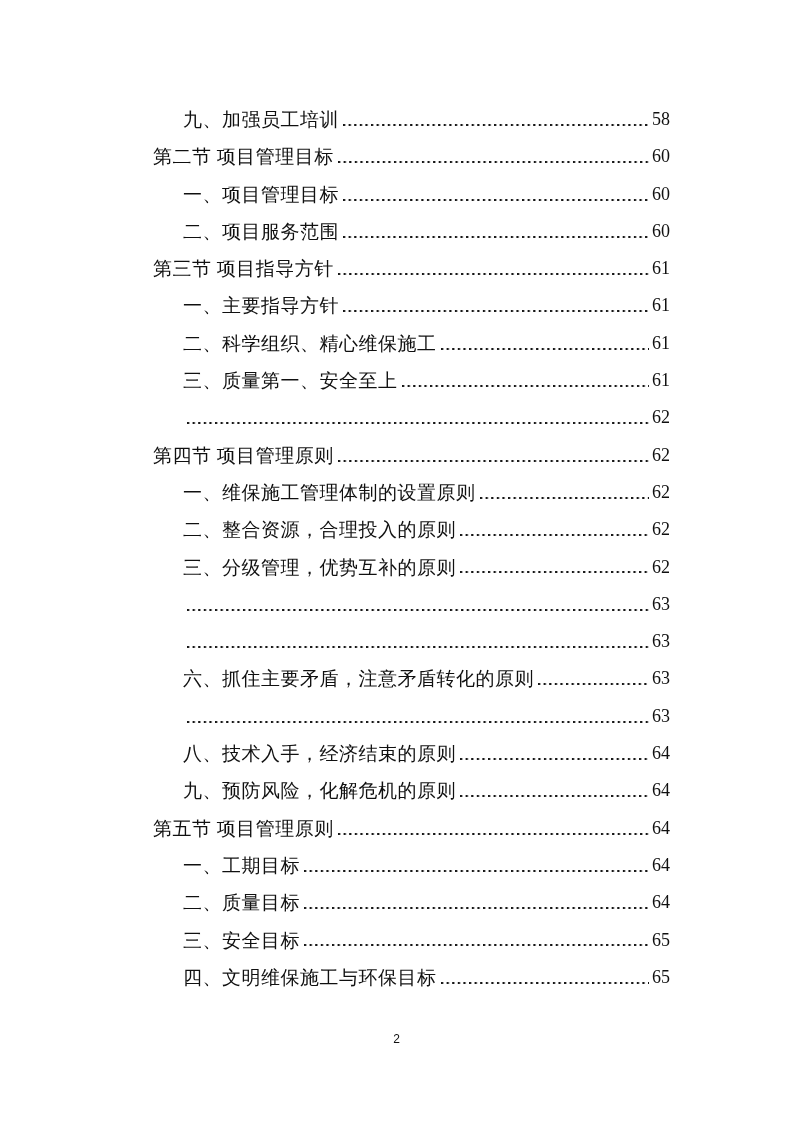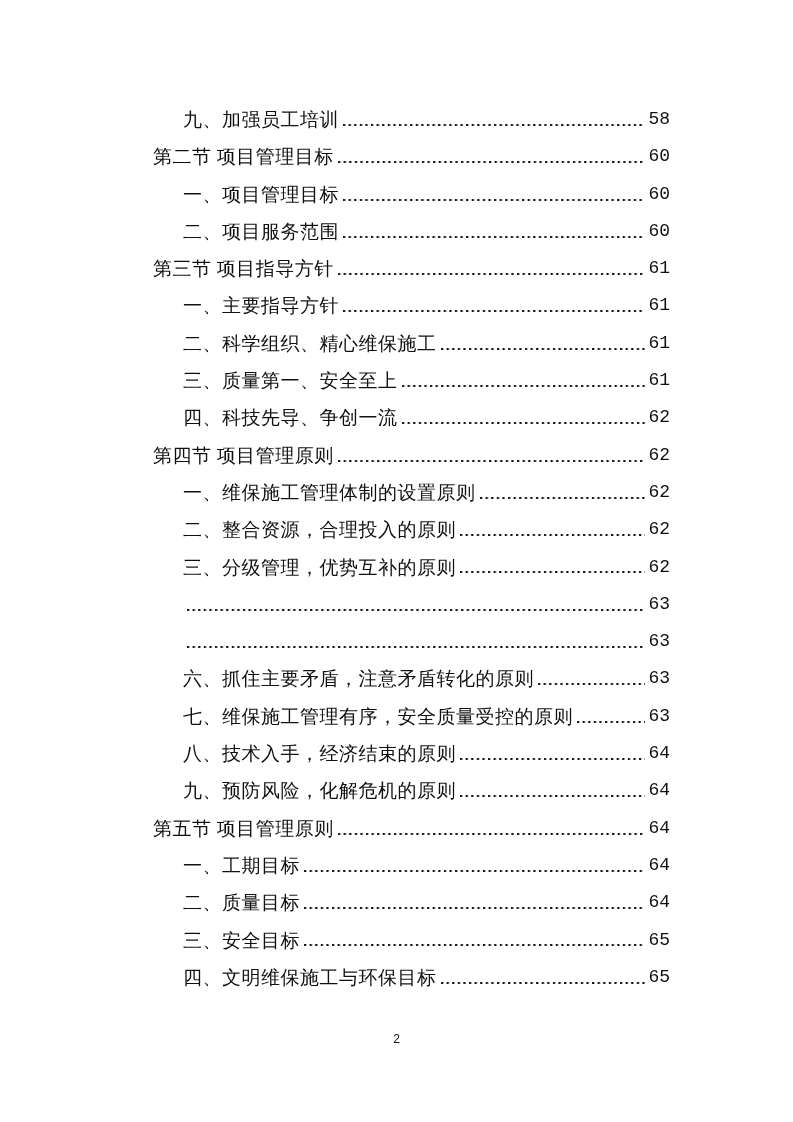--- a/index.html
+++ b/index.html
@@ -50,21 +50,21 @@
     left: 0;
     right: 0;
     bottom: 12px;
     height: 2.4px;
     background-image: radial-gradient(circle at 1.2px 1.2px, #151515 1.05px, rgba(0,0,0,0) 1.45px);
     background-size: 5.6px 2.4px;
     background-repeat: repeat-x;
   }
   .toc-page {
     flex: 0 0 auto;
-    font-family: Liberation Mono, monospace;
+    font-family: Liberation Serif, serif;
     font-size: 18px;
     line-height: 37.3px;
   }
   .footer {
     position: absolute;
     left: 0;
     right: 0;
     top: 1032px;
     text-align: center;
     font-family: "Liberation Sans", "DejaVu Sans", sans-serif;
@@ -112,21 +112,20 @@
       <span class="toc-label">二、科学组织、精心维保施工</span>
       <span class="leader"></span>
       <span class="toc-page">61</span>
     </div>
       <div class="toc-row sub">
       <span class="toc-label">三、质量第一、安全至上</span>
       <span class="leader"></span>
       <span class="toc-page">61</span>
     </div>
       <div class="toc-row sub">
-      <span class="toc-label">四、科技先导、争创一流</span>
       <span class="leader"></span>
       <span class="toc-page">62</span>
     </div>
       <div class="toc-row section">
       <span class="toc-label">第四节 项目管理原则</span>
       <span class="leader"></span>
       <span class="toc-page">62</span>
     </div>
       <div class="toc-row sub">
       <span class="toc-label">一、维保施工管理体制的设置原则</span>
@@ -150,21 +149,20 @@
       <div class="toc-row sub">
       <span class="leader"></span>
       <span class="toc-page">63</span>
     </div>
       <div class="toc-row sub">
       <span class="toc-label">六、抓住主要矛盾，注意矛盾转化的原则</span>
       <span class="leader"></span>
       <span class="toc-page">63</span>
     </div>
       <div class="toc-row sub">
-      <span class="toc-label">七、维保施工管理有序，安全质量受控的原则</span>
       <span class="leader"></span>
       <span class="toc-page">63</span>
     </div>
       <div class="toc-row sub">
       <span class="toc-label">八、技术入手，经济结束的原则</span>
       <span class="leader"></span>
       <span class="toc-page">64</span>
     </div>
       <div class="toc-row sub">
       <span class="toc-label">九、预防风险，化解危机的原则</span>

